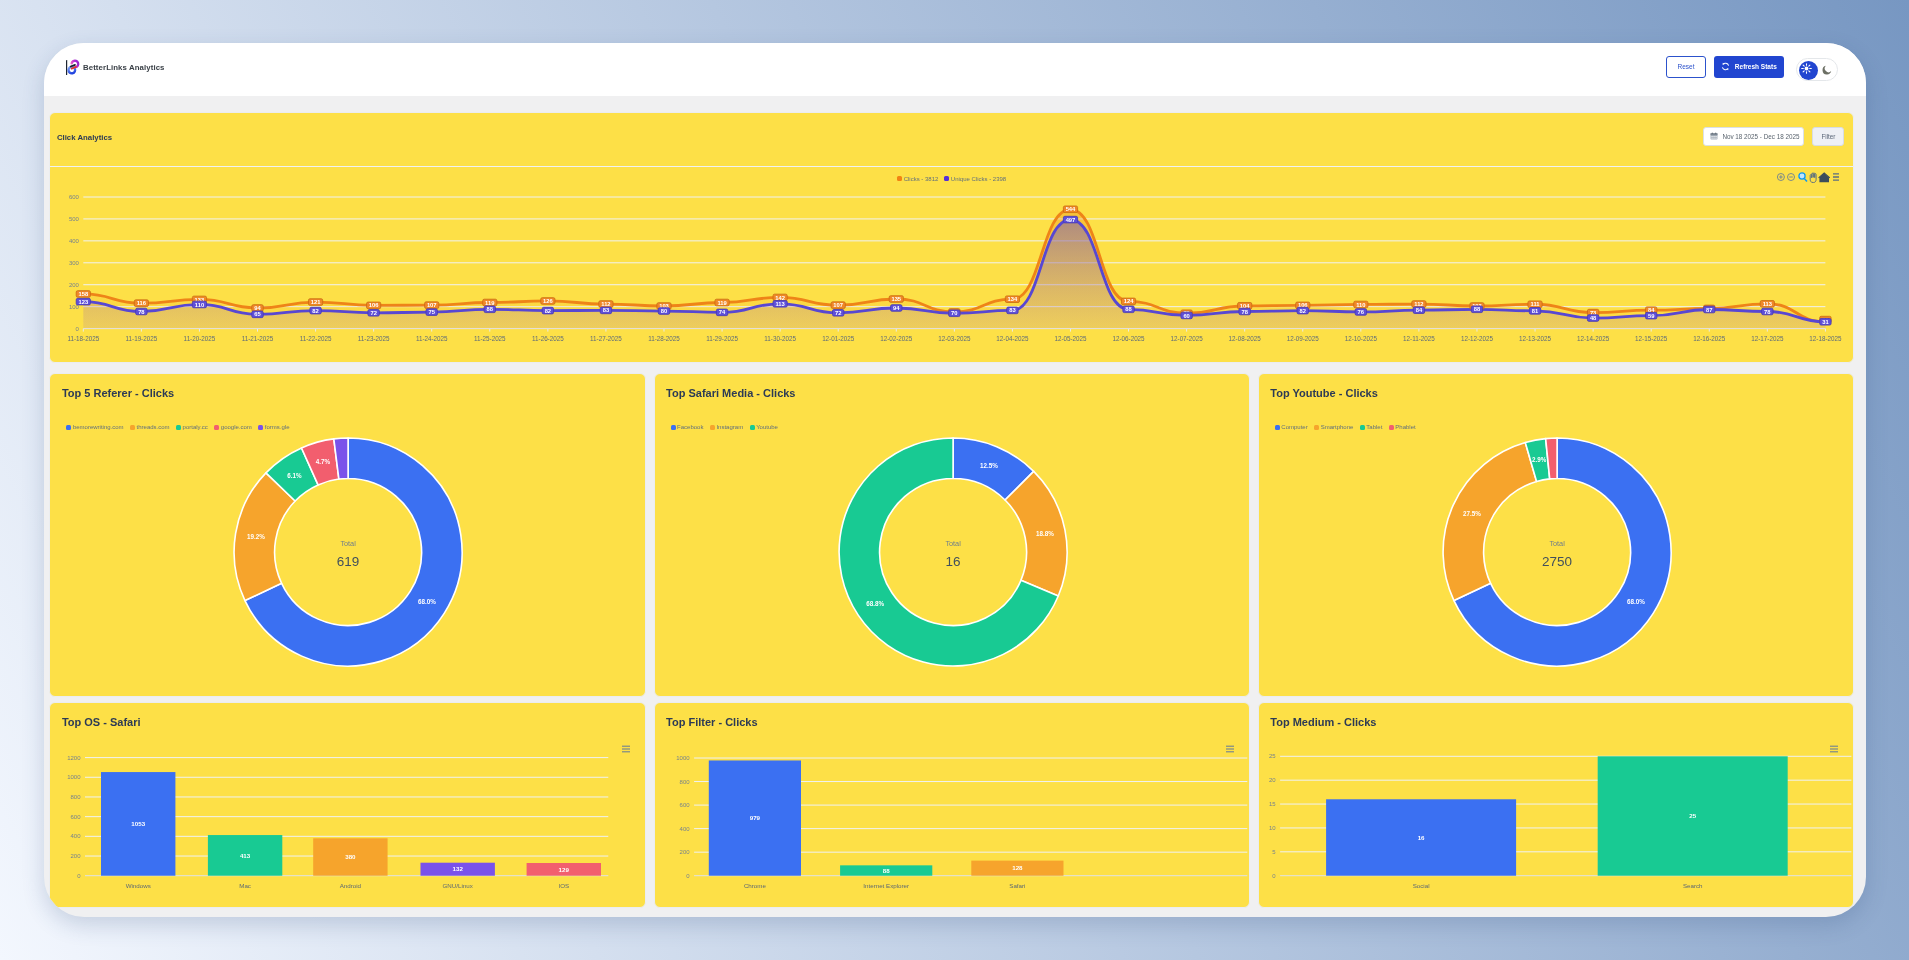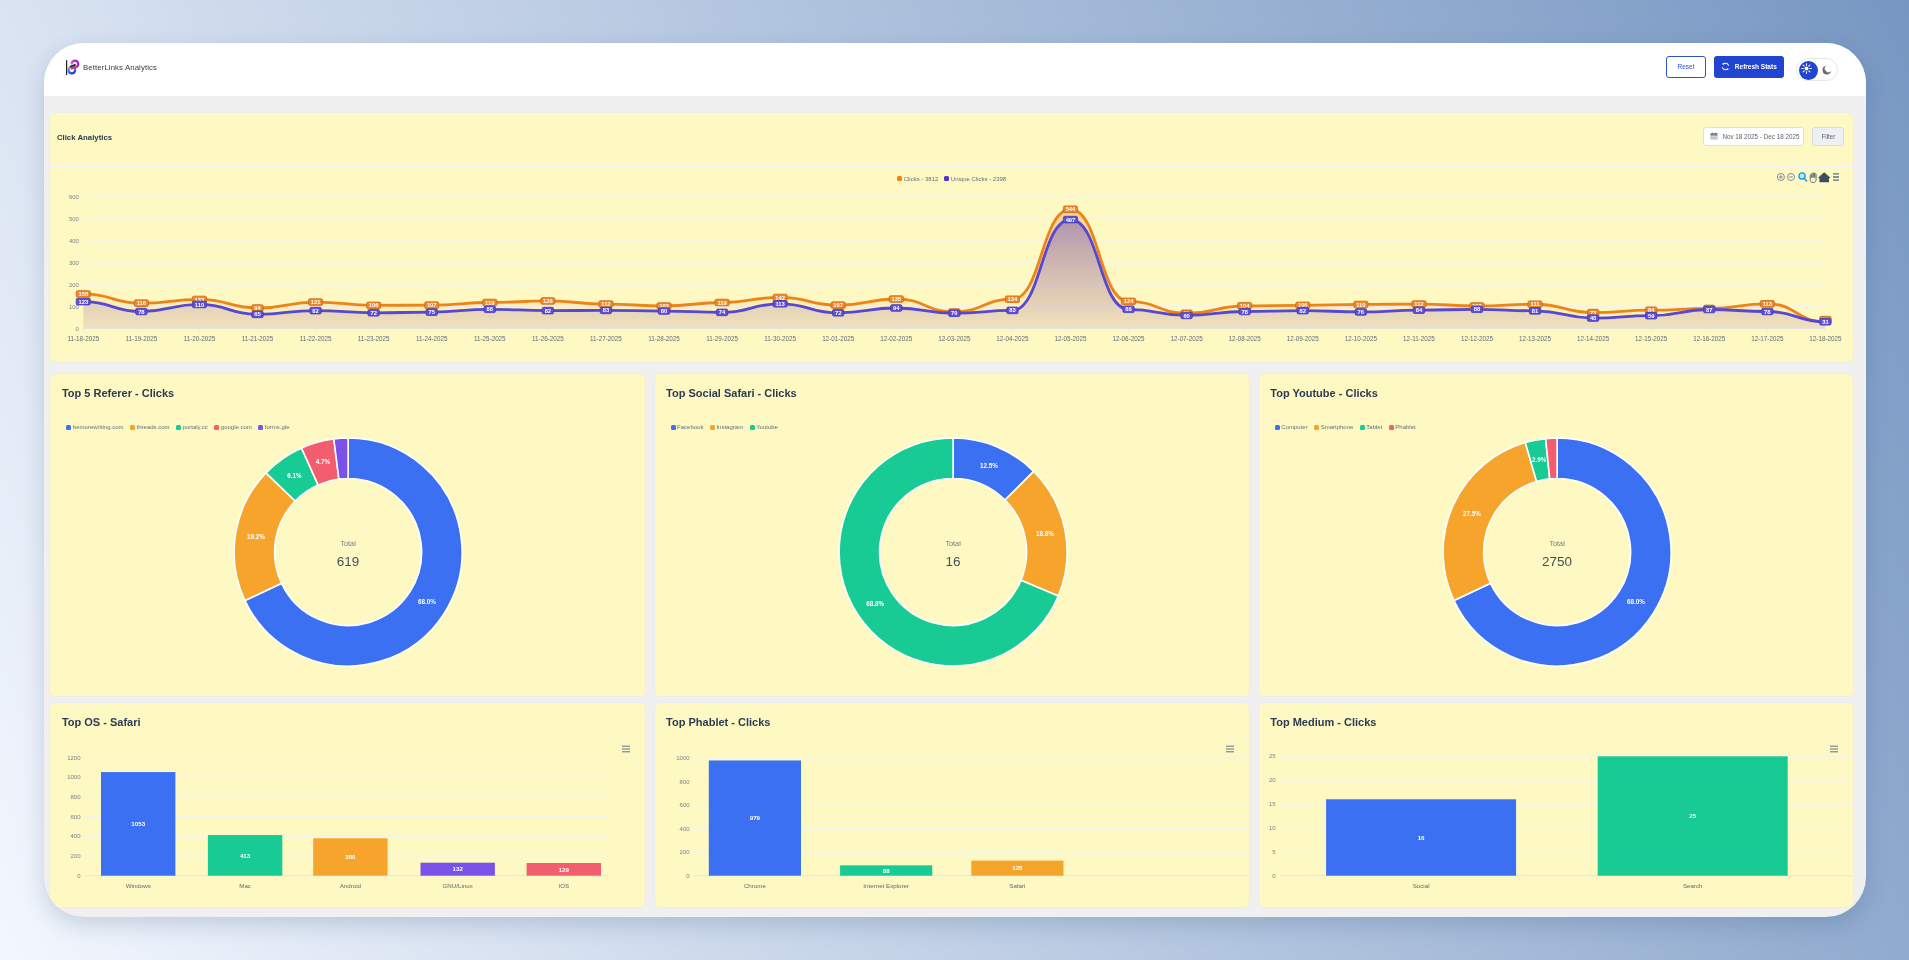--- a/index.html
+++ b/index.html
@@ -2,22 +2,22 @@
 <html><head><meta charset="utf-8">
 <style>
 * { margin:0; padding:0; box-sizing:border-box; }
 html,body { width:1909px; height:960px; overflow:hidden; }
 body { font-family:"Liberation Sans", sans-serif;
   background:linear-gradient(63deg,#f3f7fe 0%,#7797c2 100%); }
 .shell { position:absolute; left:43.5px; top:43px; width:1822px; height:874px;
   background:#f0f0f1; border-radius:40px; overflow:hidden; box-shadow:0 8px 22px rgba(40,70,120,0.20); }
 .topbar { position:absolute; left:0; top:0; width:100%; height:53px; background:#ffffff; }
 .brand { position:absolute; left:22px; top:15px; display:flex; align-items:center; }
-.brand span { font-size:7.8px; font-weight:normal; color:#3a4047; margin-left:3.5px; letter-spacing:0.1px; }
-.card { position:absolute; background:#fef9c3; border-radius:6px; border:1px solid #ebedf0; }
+.brand span { font-size:7.8px; font-weight:bold; color:#3a4047; margin-left:3.5px; letter-spacing:0.1px; }
+.card { position:absolute; background:#fde047; border-radius:6px; border:1px solid #ebedf0; }
 .ctitle { position:absolute; left:11.5px; top:13px; font-size:11px; font-weight:bold; color:#2c3a55; }
 .btn-reset { position:absolute; right:159.5px; top:12.8px; width:40px; height:22px; border:1px solid #2c52cc;
   border-radius:3px; color:#2c52cc; font-size:6.5px; display:flex; align-items:center; justify-content:center; background:#fff; }
 .btn-refresh { position:absolute; right:81.9px; top:12.8px; width:69.6px; height:22px; background:#2145d0;
   border-radius:3px; color:#fff; font-size:6.5px; font-weight:bold; display:flex; align-items:center; justify-content:center; }
 .toggle { position:absolute; right:27.9px; top:15px; width:42px; height:23px; border:1px solid #e4e7ea; border-radius:12px; background:#fff; }
 .toggle .disc { position:absolute; left:2px; top:1.8px; width:19.5px; height:19.5px; border-radius:50%; background:#2145d0; }
 .clickcard { left:5.9px; top:69px; width:1804.6px; height:251px; }
 .divider { position:absolute; left:0; top:52.5px; width:100%; height:1px; background:#f0f2f4; }
 .datebox { position:absolute; right:48.6px; top:14.3px; width:101px; height:18.3px; border:1px solid #dbe0e5; border-radius:3px;
@@ -363,21 +363,21 @@
           <text x="426.44" y="603.3" font-size="6.3" font-weight="bold" fill="#ffffff" text-anchor="middle">68.0%</text>
           <text x="255.24" y="537.99" font-size="6.3" font-weight="bold" fill="#ffffff" text-anchor="middle">19.2%</text>
           <text x="293.74" y="476.7" font-size="6.3" font-weight="bold" fill="#ffffff" text-anchor="middle">6.1%</text>
           <text x="322.26" y="463.17" font-size="6.3" font-weight="bold" fill="#ffffff" text-anchor="middle">4.7%</text>
           <text x="347.5" y="545.5" font-size="7.3" fill="#6f7d8a" text-anchor="middle">Total</text>
           <text x="347.5" y="565" font-size="13.5" fill="#42505c" text-anchor="middle">619</text>
         </g>
 </svg>
   </div>
   <div class="card" style="left:610.1px;top:330px;width:596.2px;height:324px">
-    <div class="ctitle">Top Social Safari - Clicks</div>
+    <div class="ctitle">Top Safari Media - Clicks</div>
     <div class="dlegend">
         <span class="li"><span class="lm" style="background:#3b70f2"></span>Facebook</span>
         <span class="li"><span class="lm" style="background:#f6a42c"></span>Instagram</span>
         <span class="li"><span class="lm" style="background:#18ca93"></span>Youtube</span>
       </div>
     <svg width="596.2" height="324" viewBox="0 0 596.2 324" style="position:absolute;left:0;top:0">
 <g transform="translate(-653.6,-373)" font-family="Liberation Sans, sans-serif">
           <path d="M951.7 437 A114 114 0 0 1 1032.31 470.39 L1003.67 499.03 A73.5 73.5 0 0 0 951.7 477.5 Z" fill="#3b70f2" stroke="#ffffff" stroke-width="1.6" stroke-linejoin="round"></path>
           <path d="M1032.31 470.39 A114 114 0 0 1 1056.88 594.96 L1019.52 579.34 A73.5 73.5 0 0 0 1003.67 499.03 Z" fill="#f6a42c" stroke="#ffffff" stroke-width="1.6" stroke-linejoin="round"></path>
           <path d="M1056.88 594.96 A114 114 0 1 1 951.7 437 L951.7 477.5 A73.5 73.5 0 1 0 1019.52 579.34 Z" fill="#18ca93" stroke="#ffffff" stroke-width="1.6" stroke-linejoin="round"></path>
@@ -449,21 +449,21 @@
           <rect x="419.9" y="861.71" width="74.4" height="12.99" fill="#7a52ea"></rect>
           <text x="457.1" y="870.4" font-size="6.2" font-weight="bold" fill="#ffffff" text-anchor="middle">132</text>
           <text x="457.1" y="886.8" font-size="6.2" fill="#5c6873" text-anchor="middle">GNU/Linux</text>
           <rect x="526" y="862" width="74.4" height="12.7" fill="#f25e6e"></rect>
           <text x="563.2" y="870.55" font-size="6.2" font-weight="bold" fill="#ffffff" text-anchor="middle">129</text>
           <text x="563.2" y="886.8" font-size="6.2" fill="#5c6873" text-anchor="middle">IOS</text>
         </g>
 </svg>
   </div>
   <div class="card" style="left:610.1px;top:659px;width:596.2px;height:206px">
-    <div class="ctitle">Top Phablet - Clicks</div>
+    <div class="ctitle">Top Filter - Clicks</div>
     <svg width="8" height="8" viewBox="0 0 8 8" style="position:absolute;right:15px;top:42px">
 <g stroke="#6e8192" stroke-width="1.1">
           <line x1="0" y1="1.2" x2="8" y2="1.2"></line>
           <line x1="0" y1="4" x2="8" y2="4"></line>
           <line x1="0" y1="6.8" x2="8" y2="6.8"></line>
         </g>
 </svg>
     <svg width="596.2" height="206" viewBox="0 0 596.2 206" style="position:absolute;left:0;top:0">
 <g transform="translate(-653.6,-702)" font-family="Liberation Sans, sans-serif">
           <line x1="692.7" y1="851.16" x2="1245.9" y2="851.16" stroke="#f0f2f4" stroke-width="1"></line>

